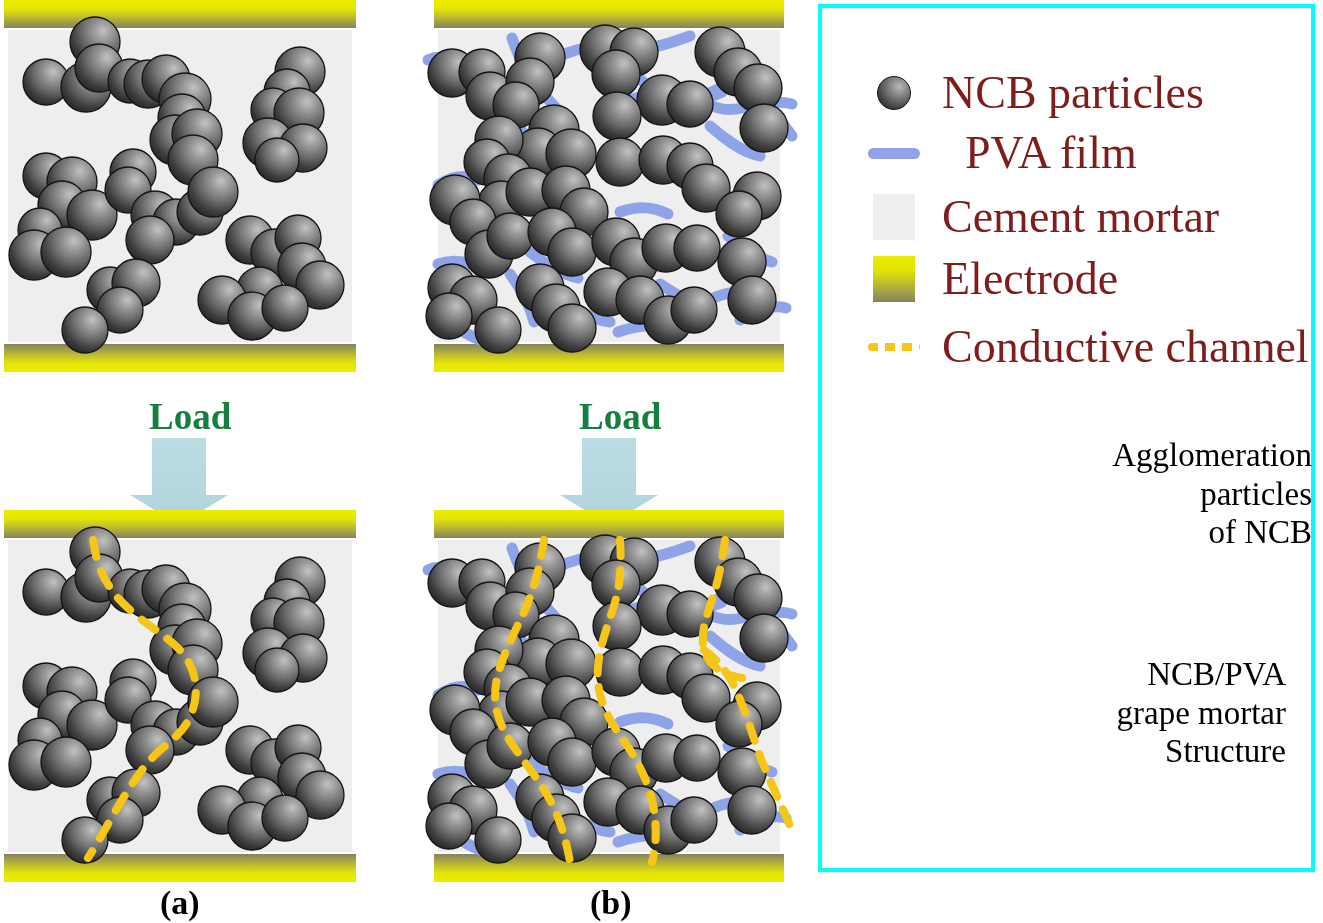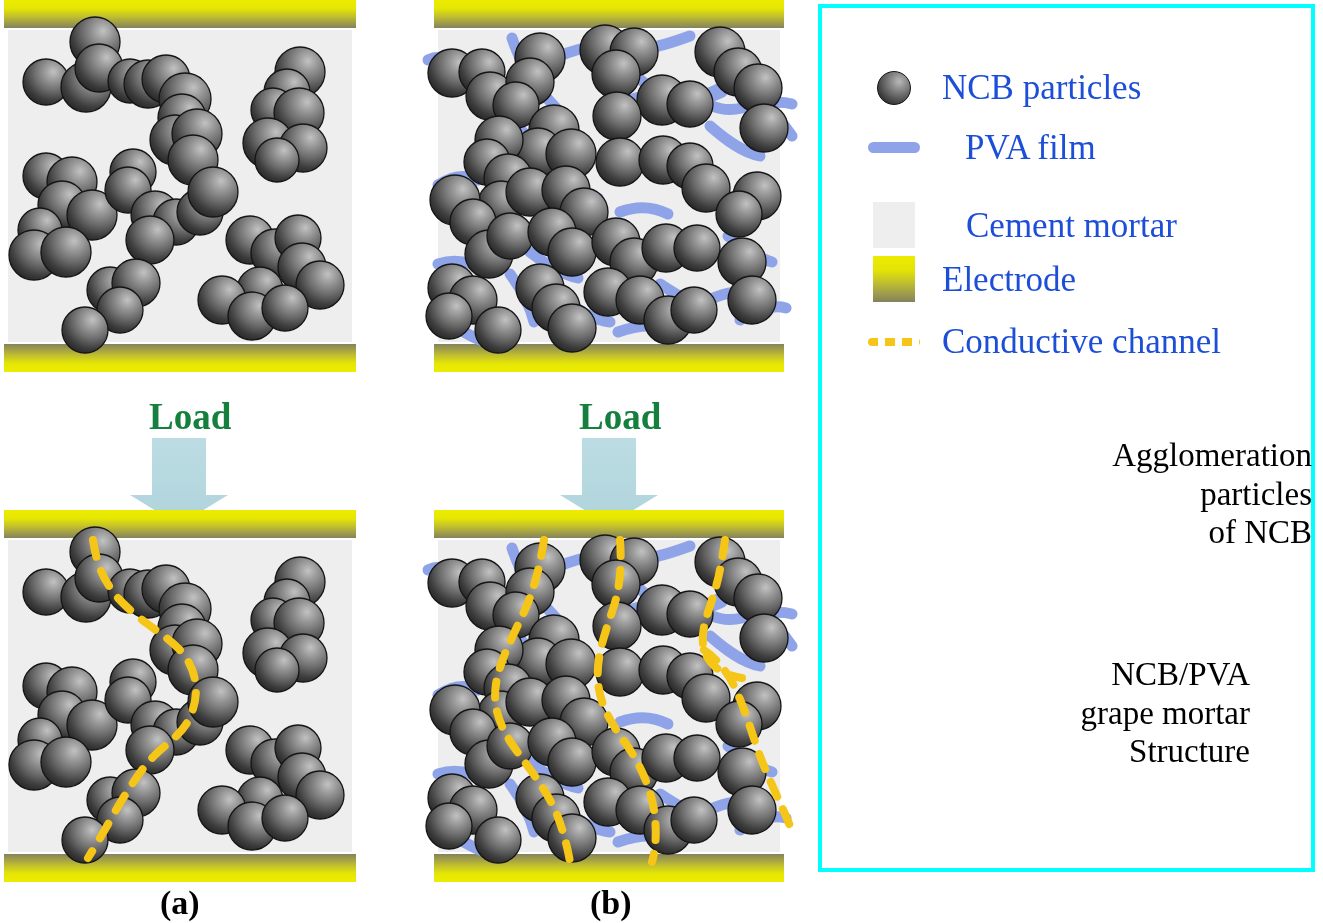--- a/index.html
+++ b/index.html
@@ -37,22 +37,22 @@
     background: #ffffff;
   }
   .legend-row {
     position: absolute;
     display: flex;
     align-items: center;
     left: 46px;
   }
   .legend-label {
     font-family: "Liberation Serif", "DejaVu Serif", serif;
-    font-size: 35px;
-    color: #1d4ed8;
+    font-size: 46px;
+    color: #7f1d1d;
     white-space: nowrap;
     line-height: 1;
     margin-left: 22px;
   }
   .swatch-wrap {
     width: 52px;
     display: flex;
     justify-content: center;
     align-items: center;
   }
@@ -529,21 +529,21 @@
       <span class="legend-label">NCB particles</span>
     </div>
 
     <div class="legend-row" style="top:122px;gap:23px;">
       <span class="swatch-wrap">
           <span class="sw-line"></span>
         </span>
       <span class="legend-label">PVA film</span>
     </div>
 
-    <div class="legend-row" style="top:194px;gap:24px;">
+    <div class="legend-row" style="top:186px;">
       <span class="swatch-wrap">
           <span class="sw-square-mortar"></span>
         </span>
       <span class="legend-label">Cement mortar</span>
     </div>
 
     <div class="legend-row" style="top:248px;">
       <span class="swatch-wrap">
           <span class="sw-square-electrode"></span>
         </span>
@@ -558,21 +558,21 @@
     </div>
 
   </div>
 
   <div class="annot-text" style="left:1062px; top:436px; width:250px;">
     <div>Agglomeration</div>
     <div>particles</div>
     <div>of NCB</div>
   </div>
 
-  <div class="annot-text" style="left:1000px; top:655px; width:250px;">
+  <div class="annot-text" style="left:1036px; top:655px; width:250px;">
     <div>NCB/PVA</div>
     <div>grape mortar</div>
     <div>Structure</div>
   </div>
 
   <div class="load-label" style="left:140px; top:395px;">Load</div>
   <div class="load-label" style="left:570px; top:395px;">Load</div>
 
   <div class="panel-caption" style="left:160px; top:884px;">(a)</div>
   <div class="panel-caption" style="left:590px; top:884px;">(b)</div>

